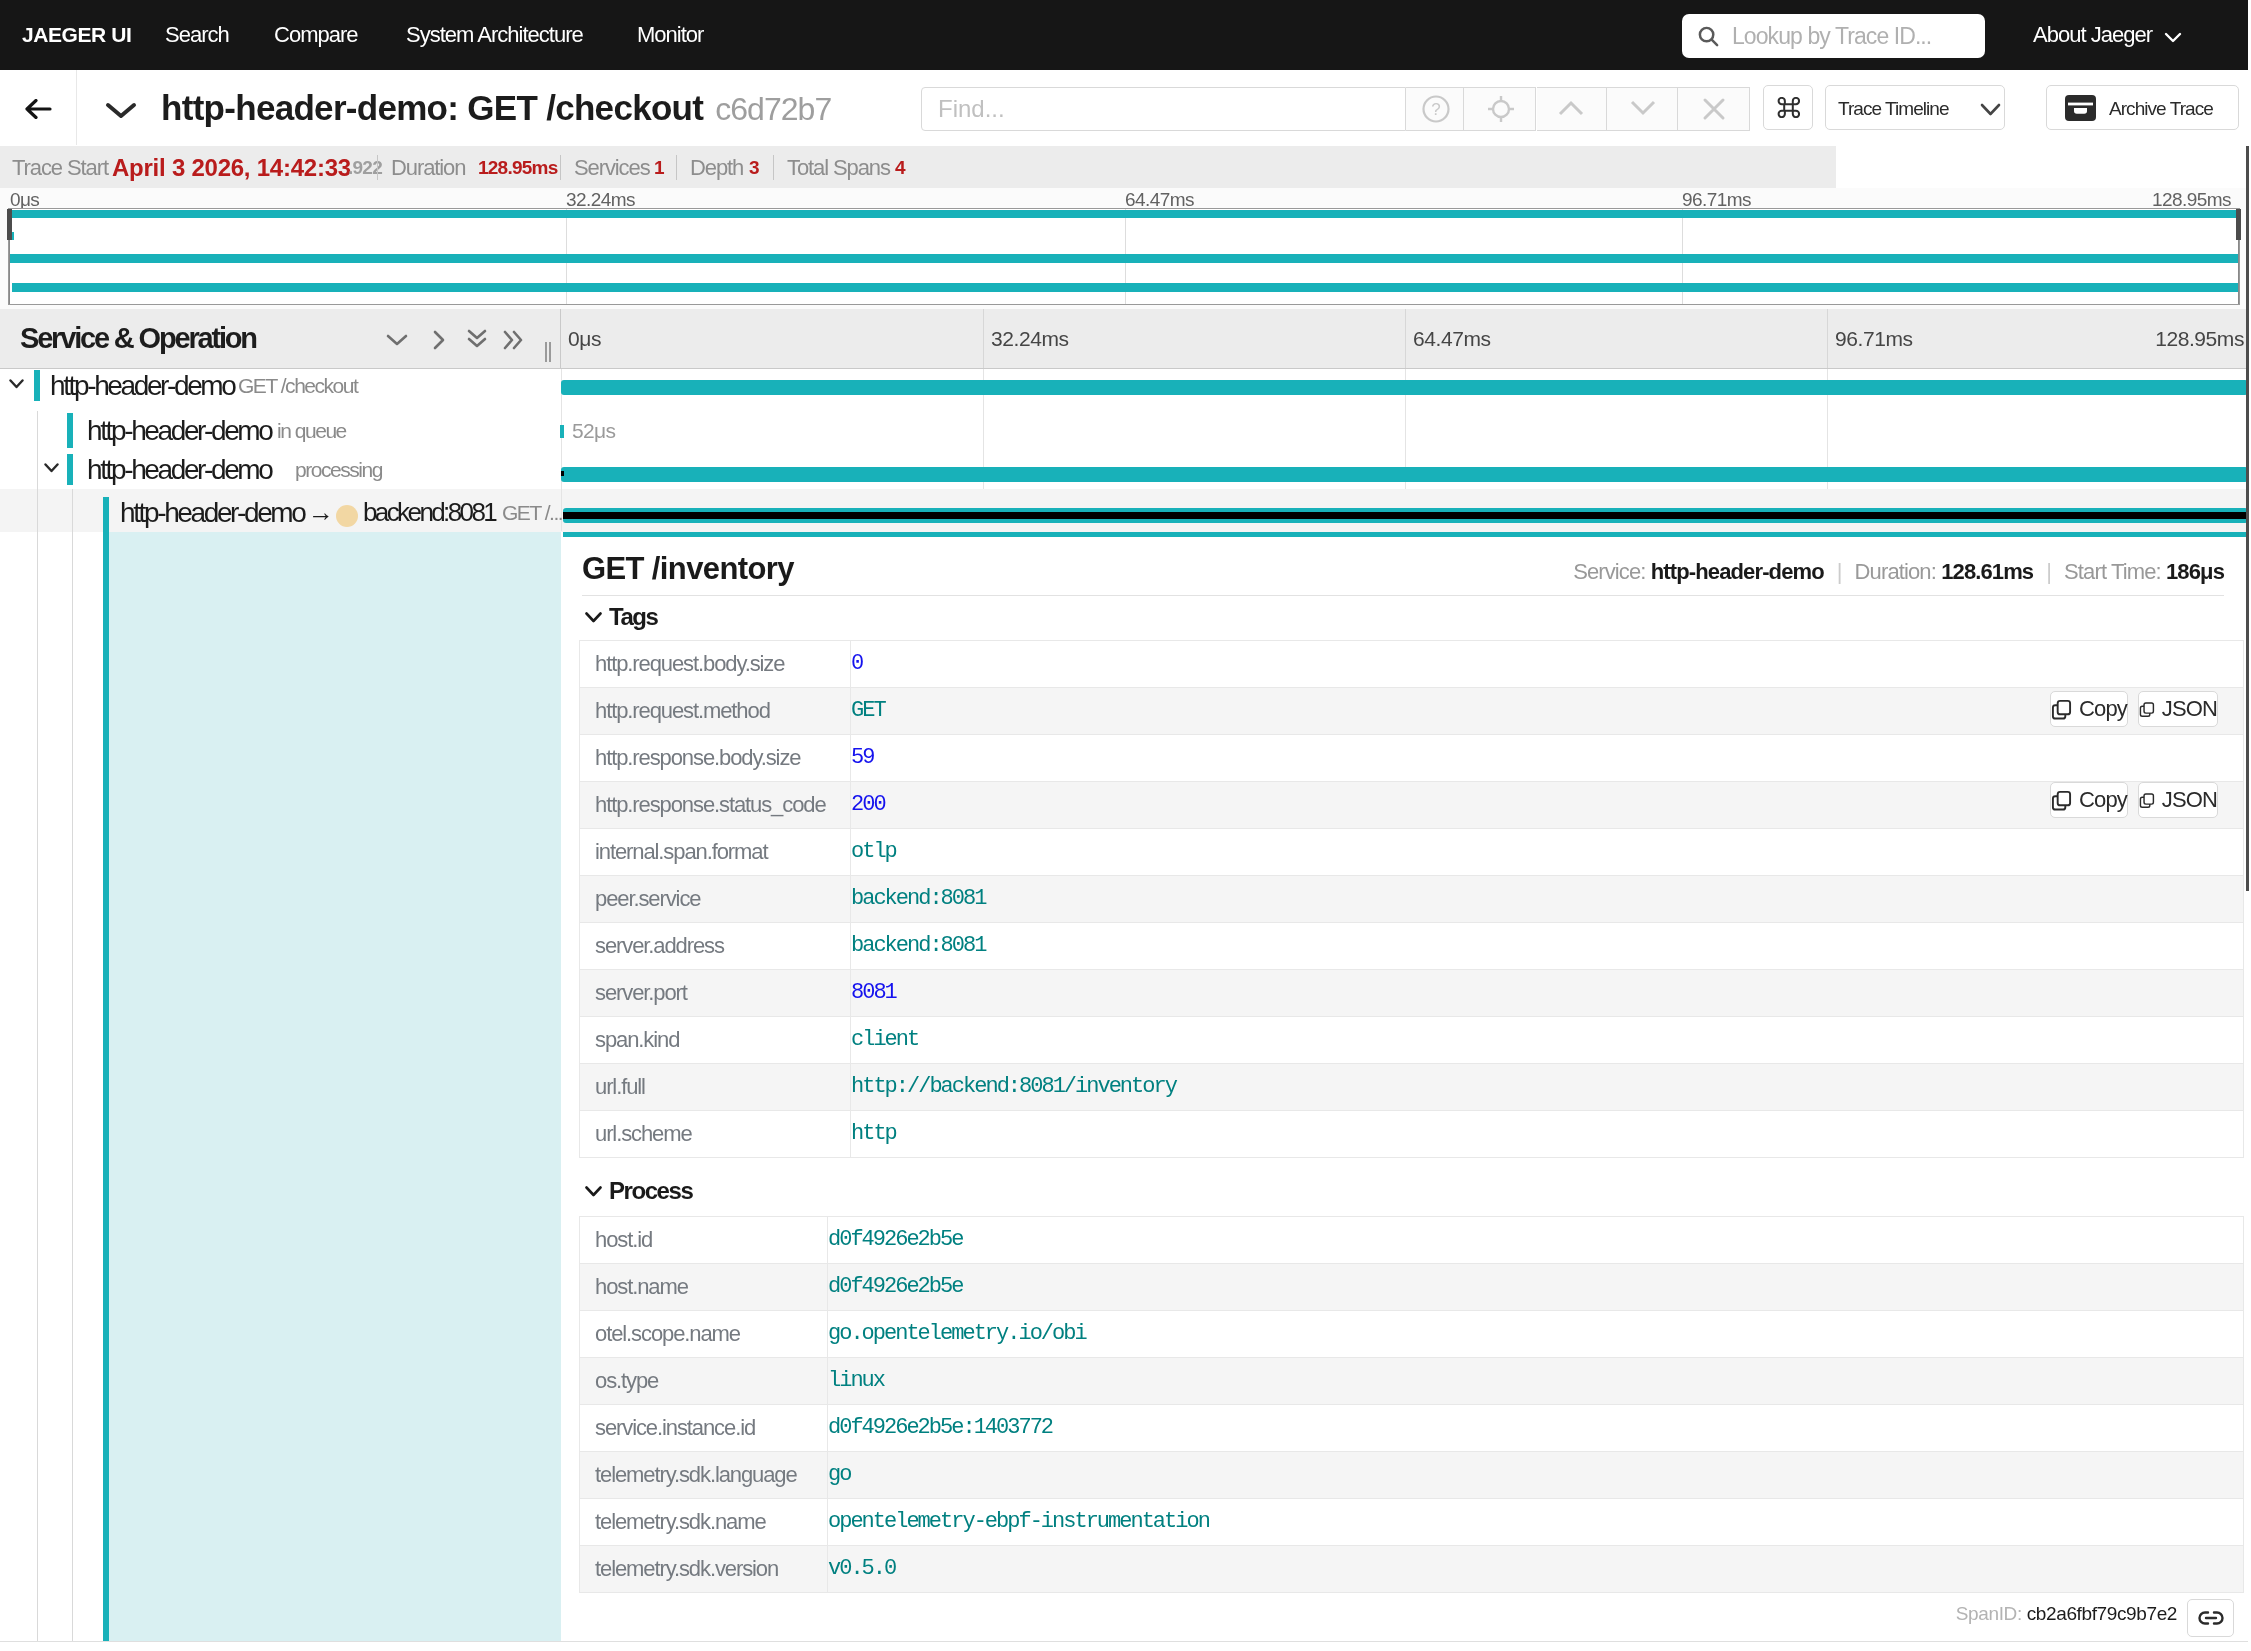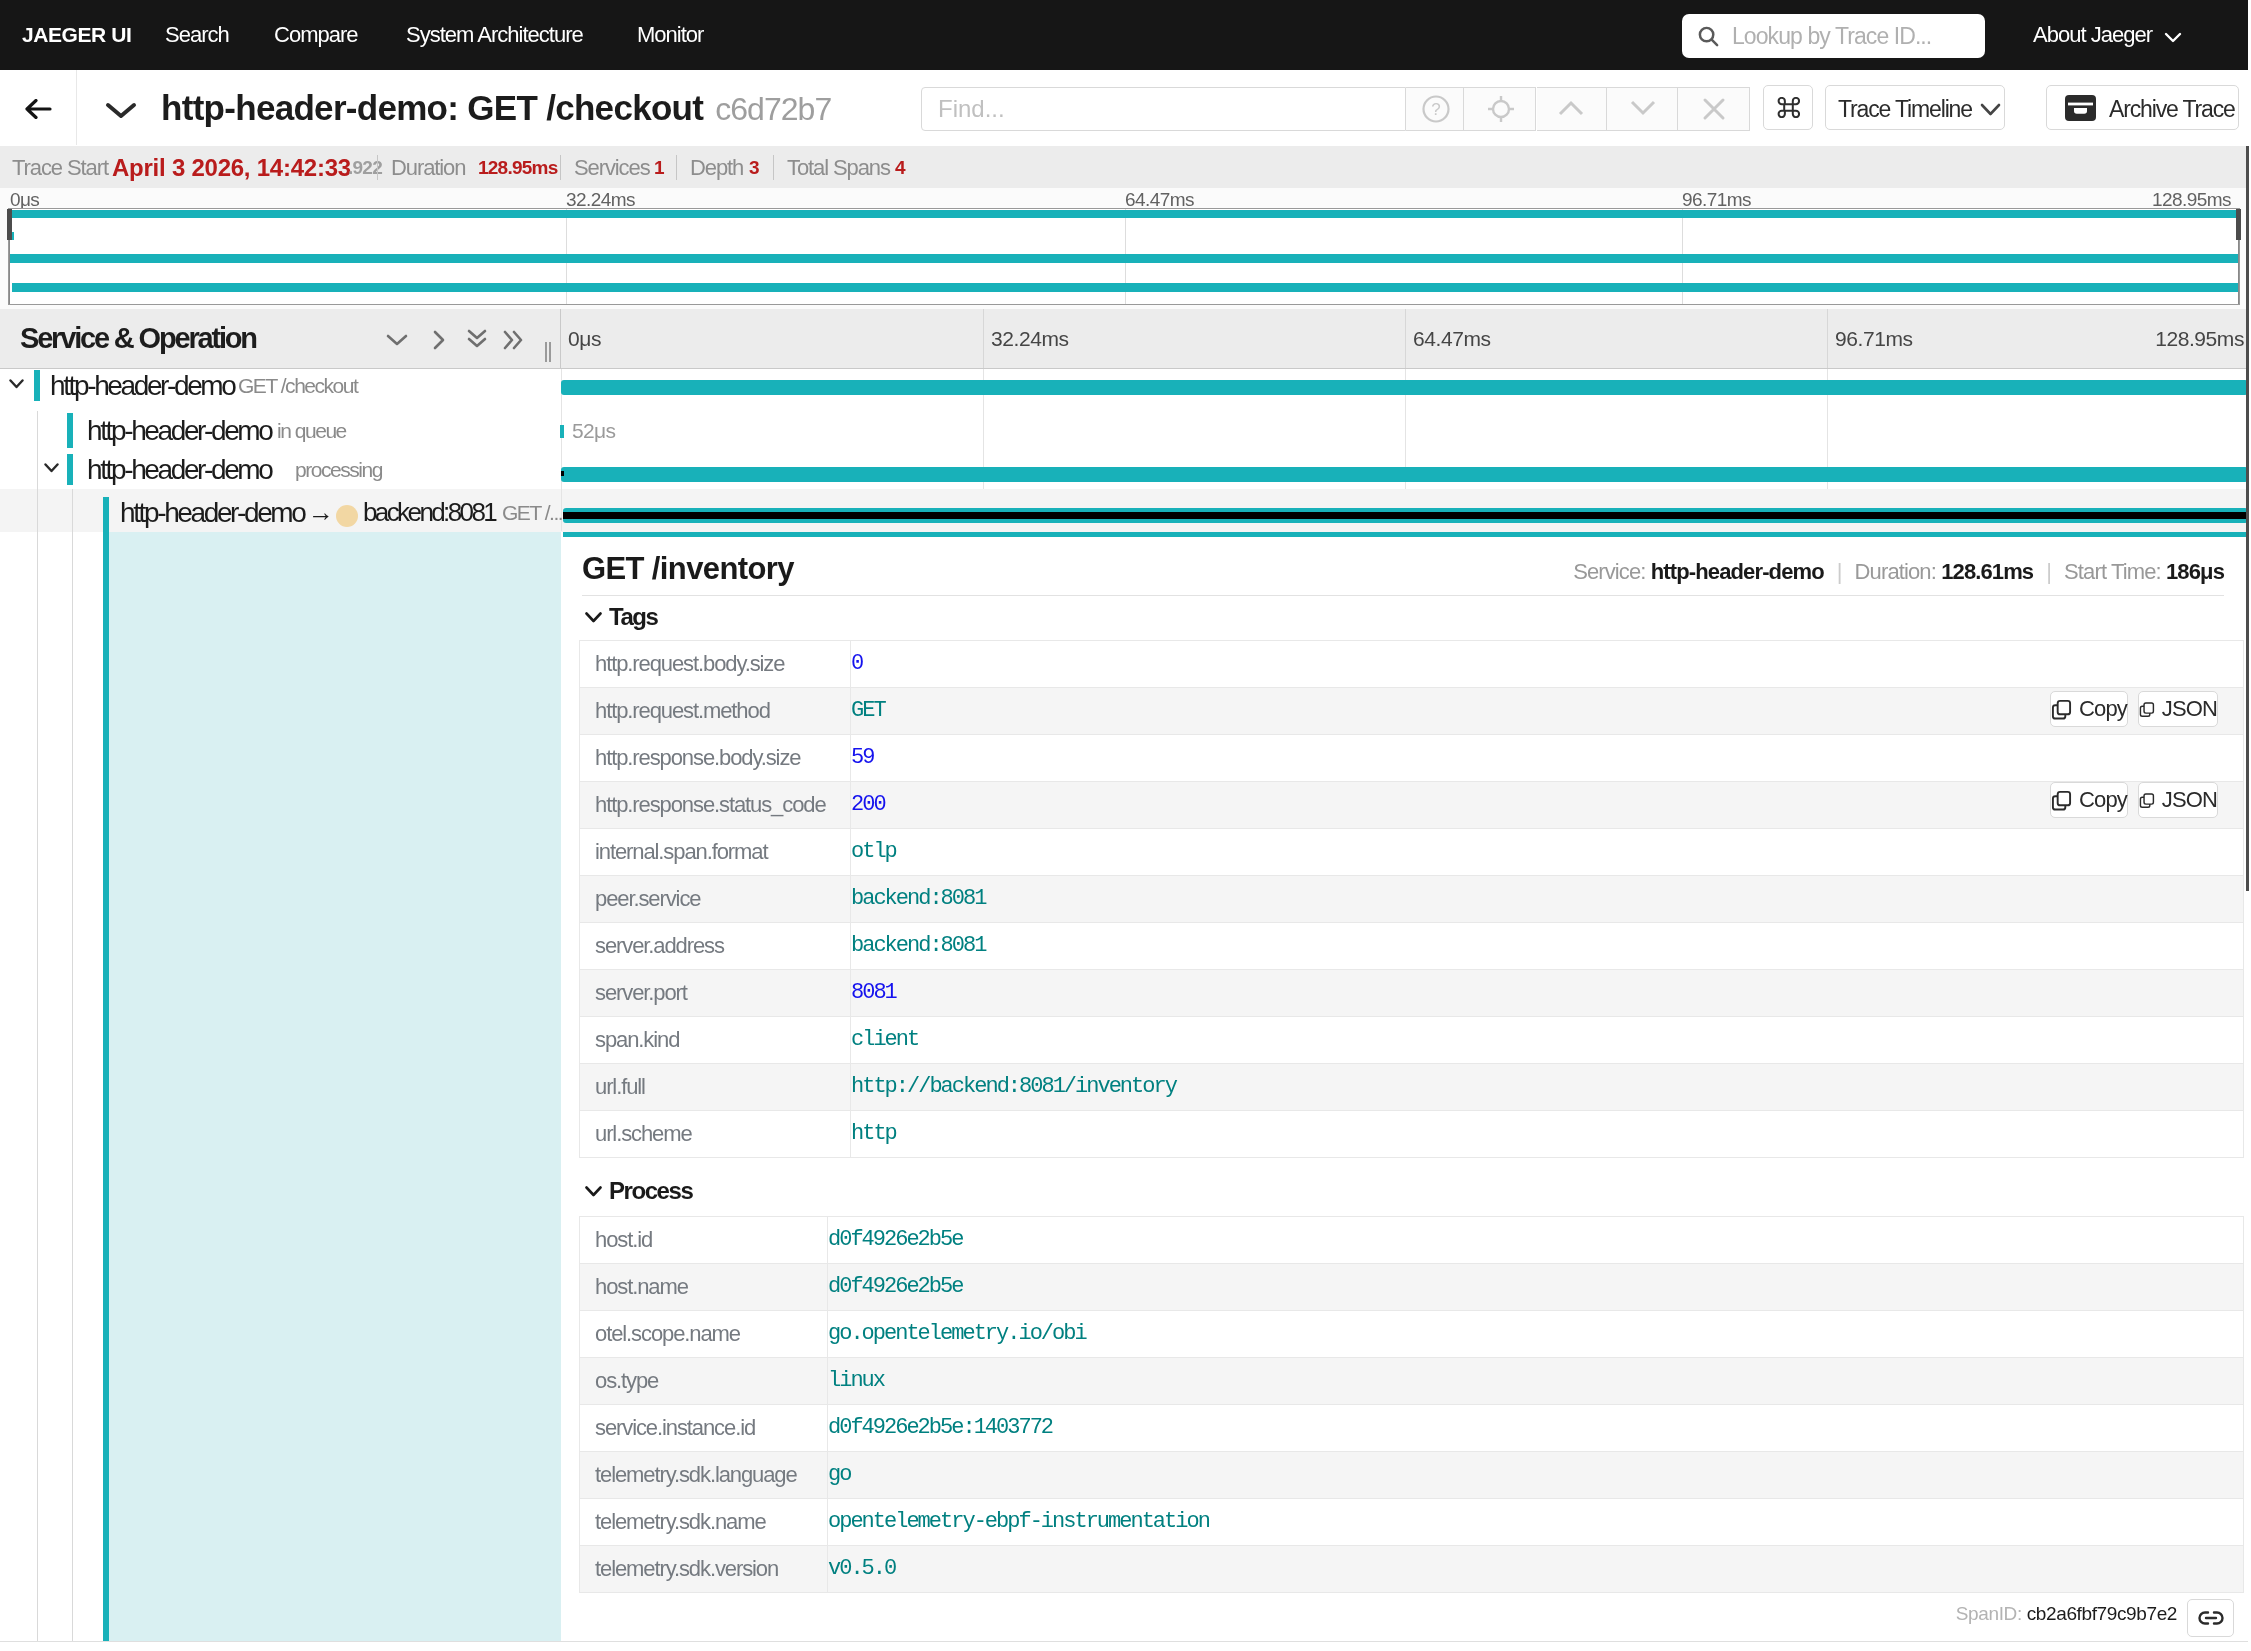--- a/index.html
+++ b/index.html
@@ -15,23 +15,23 @@
 #nav .about { position:absolute; left:2033px; top:0; line-height:70px; color:#fff; font-size:22px; letter-spacing:-0.045em; }
 
 #tbar { position:absolute; left:0; top:70px; width:2248px; height:75px; background:#fff; }
 #tbar .backcell { position:absolute; left:0; top:0; width:77px; height:75px; border-right:1px solid #e8e8e8; }
 #tbar h1 { position:absolute; left:161px; top:0; line-height:75px; font-size:35px; font-weight:bold; color:#1c1c1c; white-space:nowrap; letter-spacing:-0.02em; }
 #tbar h1 .tid { color:#9e9e9e; font-weight:normal; margin-left:12px; font-size:32px; letter-spacing:-0.03em; }
 .btn { position:absolute; border:1px solid #d9d9d9; border-radius:5px; background:#fff; }
 #findinput { position:absolute; left:921px; top:17px; width:485px; height:44px; border:1px solid #d9d9d9; border-radius:4px 0 0 4px; background:#fff; }
 #findinput .ph { position:absolute; left:16px; top:0; line-height:42px; font-size:24px; color:#c0c0c0; }
 .fseg { position:absolute; top:17px; height:44px; border:1px solid #d9d9d9; border-left:none; background:#fbfbfb; }
-.bartxt { position:absolute; top:17px; line-height:44px; font-size:23px; color:#2b2b2b; letter-spacing:-0.05em; white-space:nowrap; }
-
-#meta { position:absolute; left:0; top:146px; width:2248px; height:43px; background:#ececec;padding-left:22px; }
+.bartxt { position:absolute; top:17px; line-height:44px; font-size:19px; color:#2b2b2b; letter-spacing:-0.05em; white-space:nowrap; }
+
+#meta { position:absolute; left:0; top:146px; width:1836px; height:43px; background:#ececec;padding-left:22px; }
 #meta span { position:absolute; top:0; line-height:43px; white-space:nowrap; }
 #meta .lb { color:#8d8d8d; font-size:22px; letter-spacing:-0.05em; }
 #meta .vl { color:#b91c1c; font-weight:bold; font-size:19px; letter-spacing:-0.04em;text-align:center; }
 #meta .dim { color:#9f9f9f; font-weight:bold; font-size:19px; letter-spacing:-0.04em; }
 #meta .sep { position:absolute; top:9px; width:1px; height:25px; background:#c6c6c6; }
 
 #mmzone { position:absolute; left:0; top:188px; width:2248px; height:121px; background:#fbfbfb; }
 #mmzone .tl { position:absolute; top:1px; font-size:19px; color:#626262; letter-spacing:-0.03em; }
 #mmcanvas { position:absolute; left:8px; top:20px; width:2232px; height:97px; background:#fff; border:1px solid #999; }
 #mmcanvas .grid { position:absolute; top:0; width:1px; height:95px; background:#ddd; }

